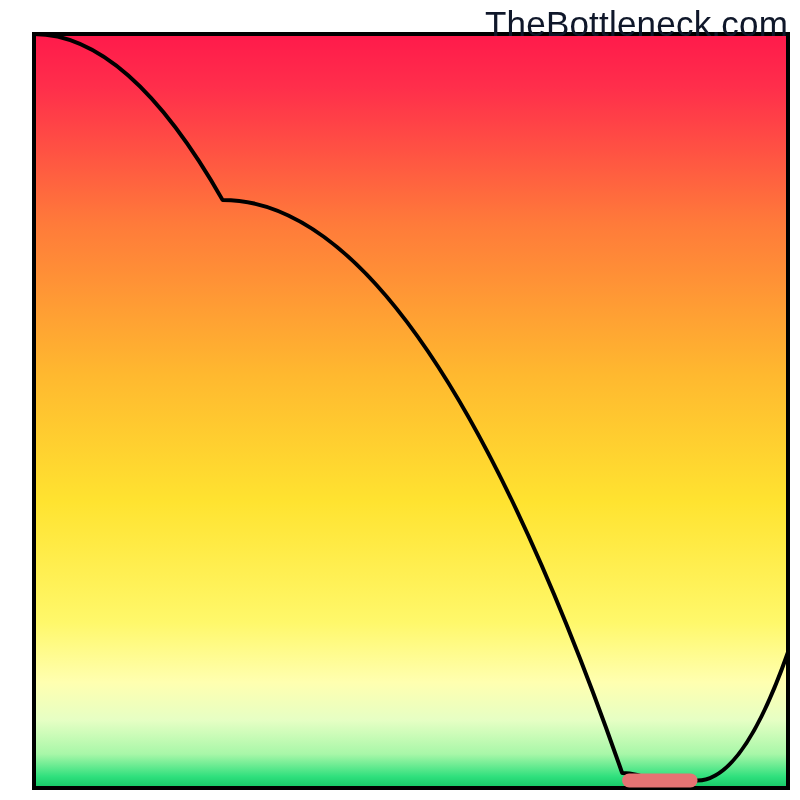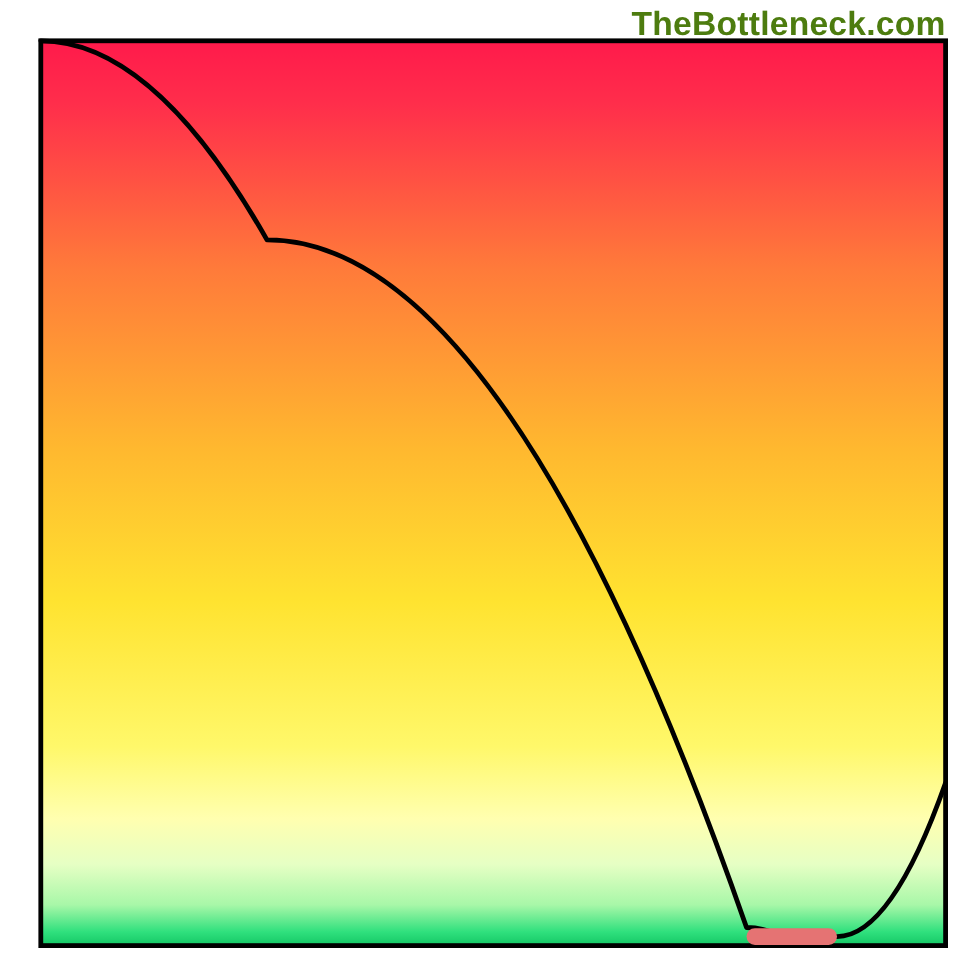--- a/index.html
+++ b/index.html
@@ -13,23 +13,23 @@
   }
   .frame {
     position: relative;
     width: 800px;
     height: 800px;
   }
   .watermark {
     position: absolute;
     top: 4px;
     right: 12px;
-    font-size: 28px;
-    font-weight: 700;
-    color: #4d7c0f;
+    font-size: 35px;
+    font-weight: 400;
+    color: #0f172a;
     letter-spacing: 0.2px;
   }
   svg {
     display: block;
   }
 </style>
 </head>
 <body>
 
 <div class="frame">

